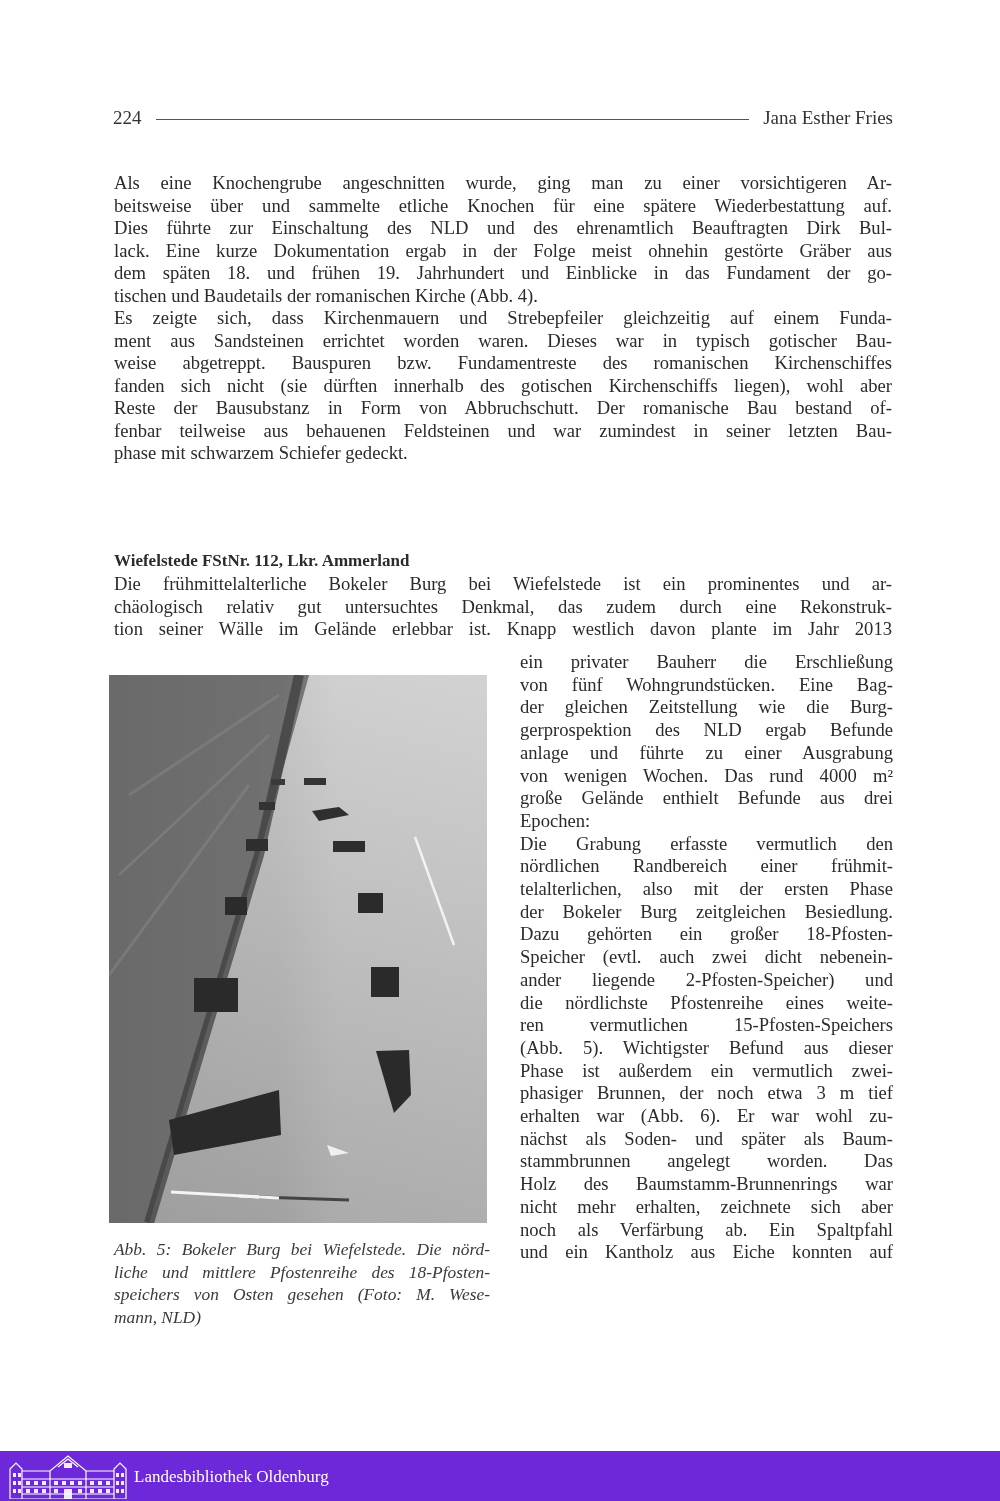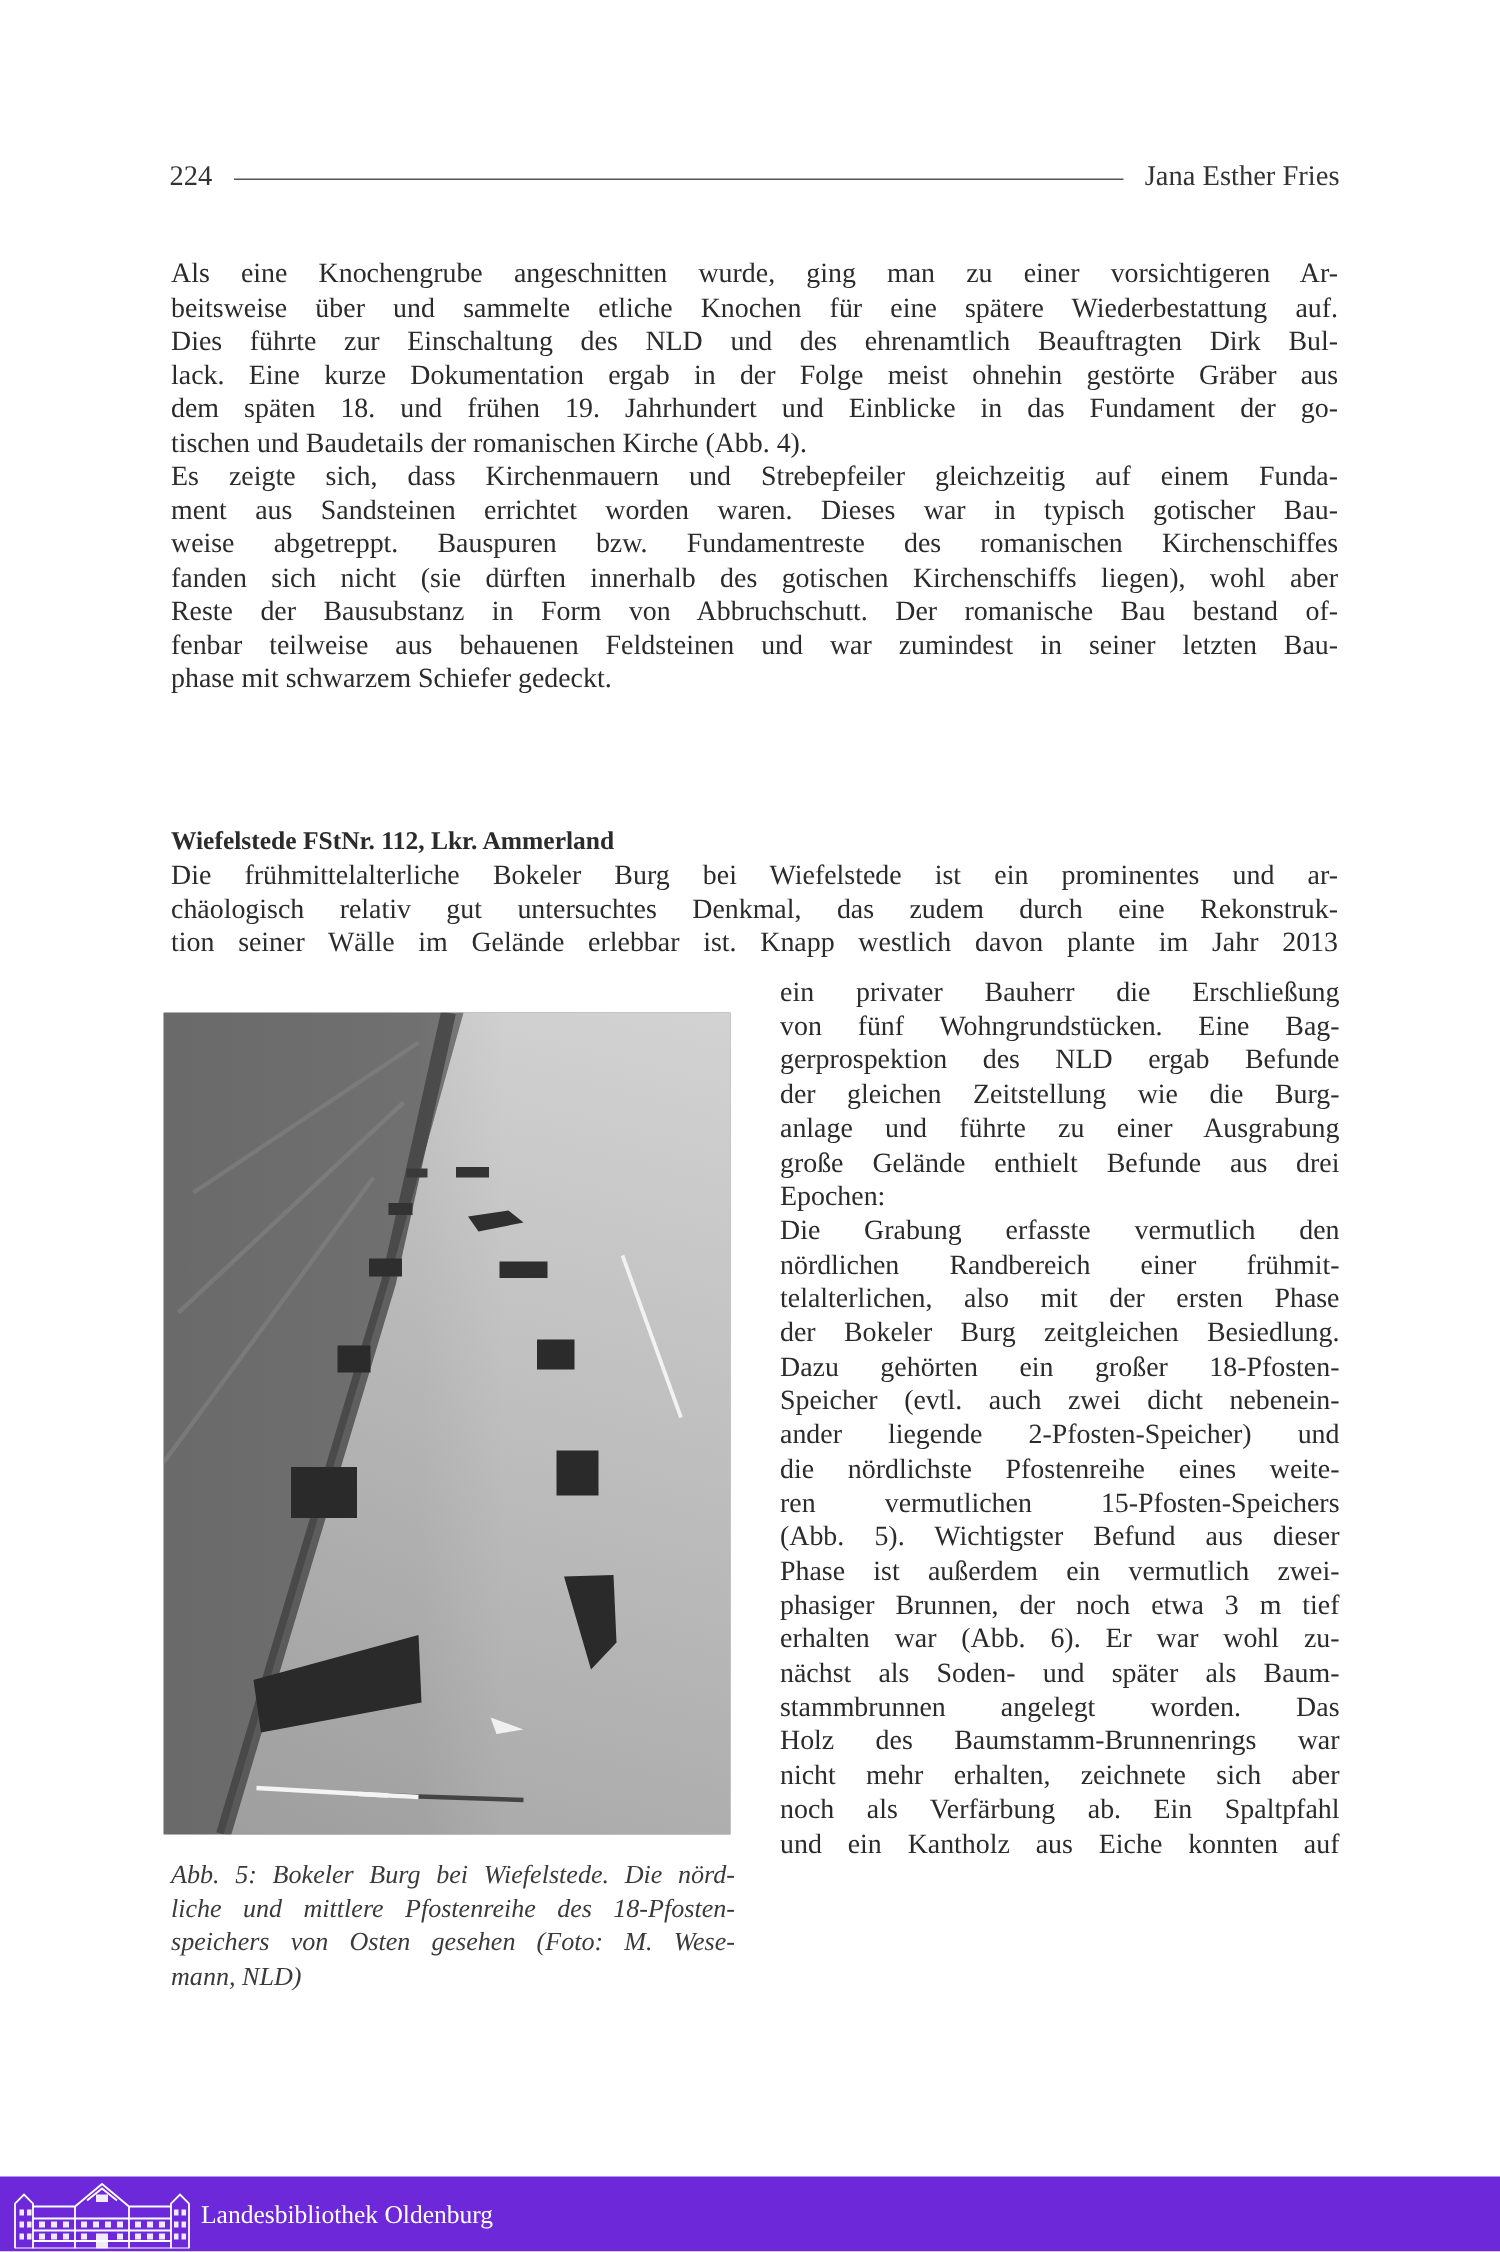--- a/index.html
+++ b/index.html
@@ -86,23 +86,24 @@
 
   <div class="block2 text">
     <span class="line">Die frühmittelalterliche Bokeler Burg bei Wiefelstede ist ein prominentes und ar-</span>
     <span class="line">chäologisch relativ gut untersuchtes Denkmal, das zudem durch eine Rekonstruk-</span>
     <span class="line">tion seiner Wälle im Gelände erlebbar ist. Knapp westlich davon plante im Jahr 2013</span>
   </div>
 
   <div class="block3 text" id="column-text">
       <span class="line">ein privater Bauherr die Erschließung</span>
       <span class="line">von fünf Wohngrundstücken. Eine Bag-</span>
+      <span class="line">der gleichen Zeitstellung wie die Burg-</span>
       <span class="line">gerprospektion des NLD ergab Befunde</span>
-      <span class="line">der gleichen Zeitstellung wie die Burg-</span>
       <span class="line">anlage und führte zu einer Ausgrabung</span>
+      <span class="line">von wenigen Wochen. Das rund 4000 m²</span>
       <span class="line">große Gelände enthielt Befunde aus drei</span>
       <span class="line last">Epochen:</span>
       <span class="line">Die Grabung erfasste vermutlich den</span>
       <span class="line">nördlichen Randbereich einer frühmit-</span>
       <span class="line">telalterlichen, also mit der ersten Phase</span>
       <span class="line">der Bokeler Burg zeitgleichen Besiedlung.</span>
       <span class="line">Dazu gehörten ein großer 18-Pfosten-</span>
       <span class="line">Speicher (evtl. auch zwei dicht nebenein-</span>
       <span class="line">ander liegende 2-Pfosten-Speicher) und</span>
       <span class="line">die nördlichste Pfostenreihe eines weite-</span>

